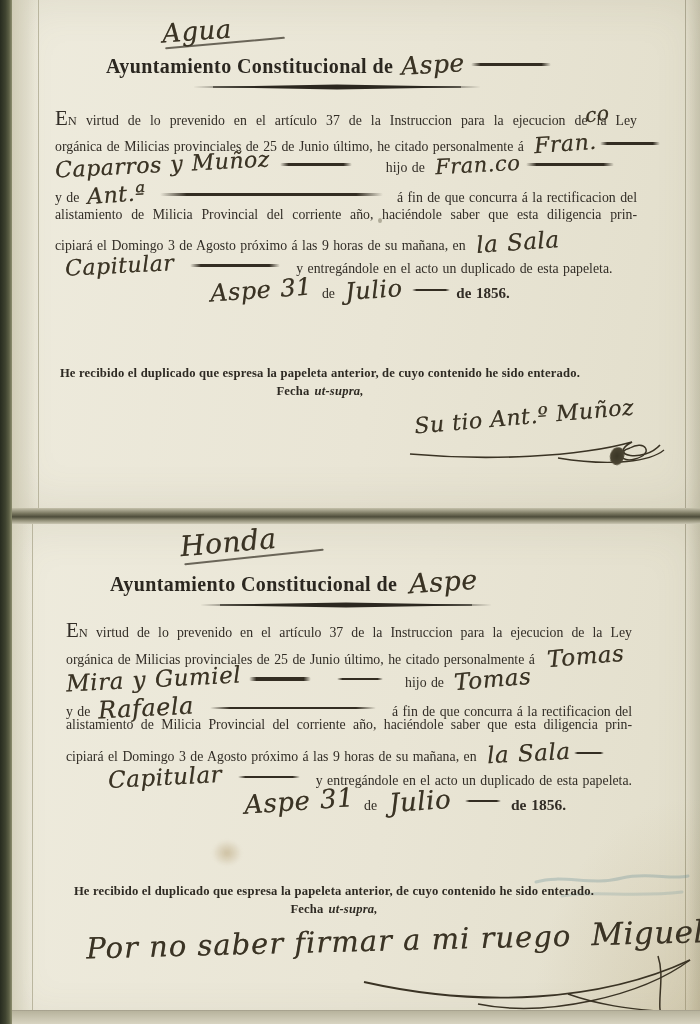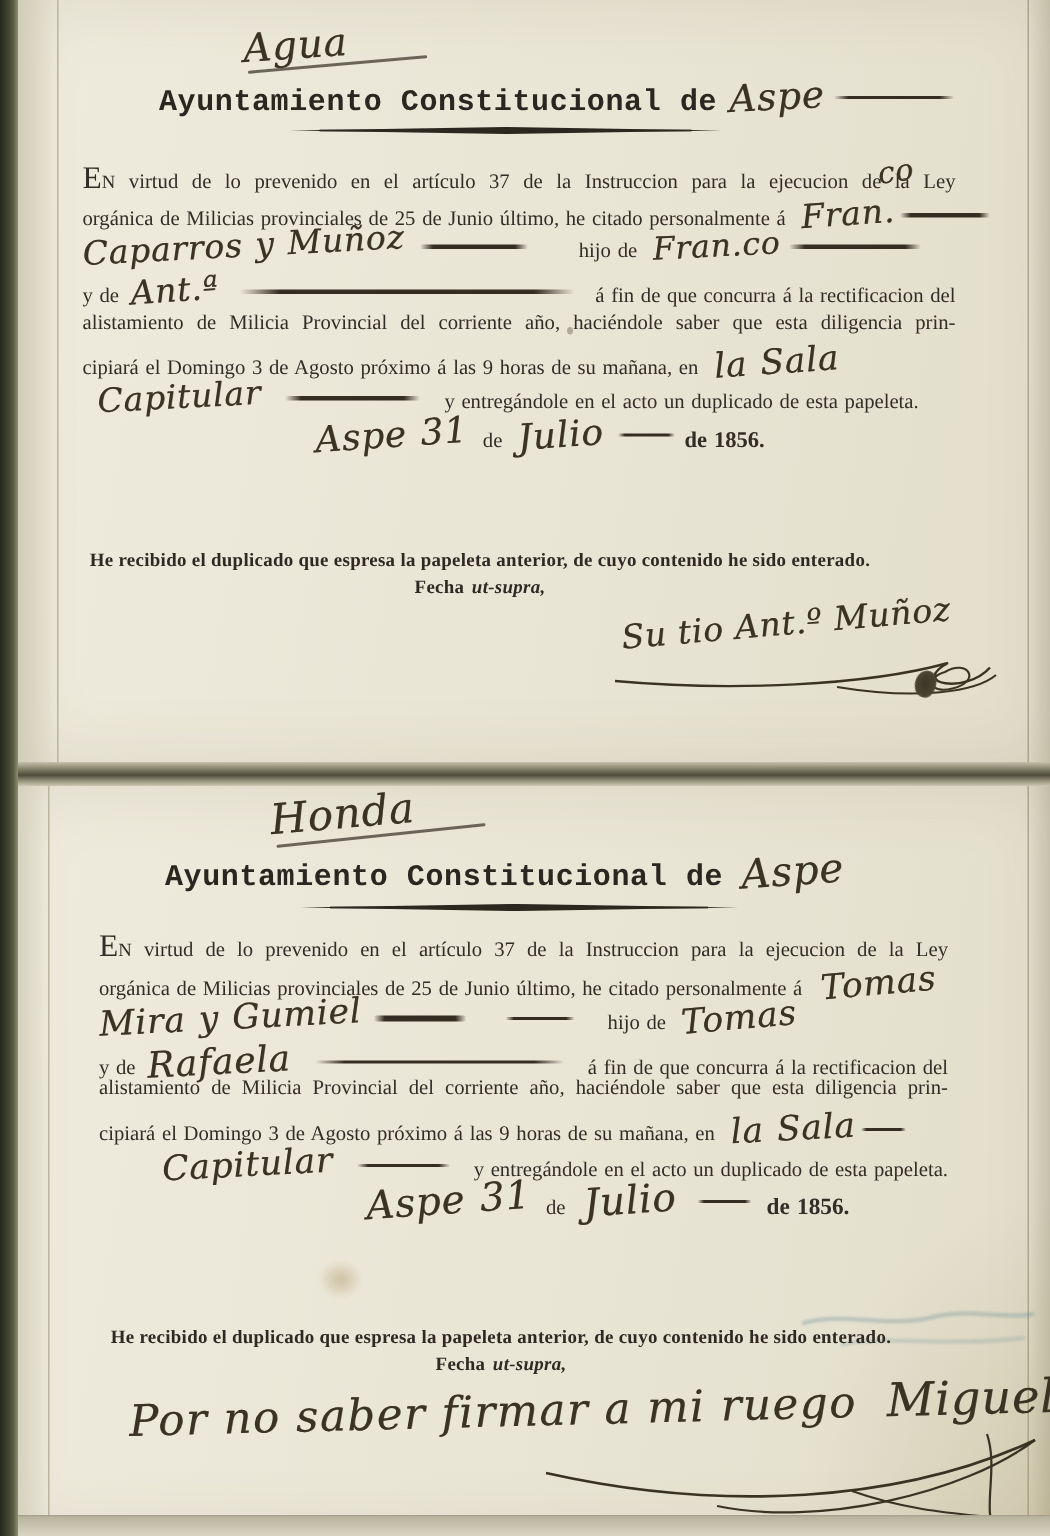--- a/index.html
+++ b/index.html
@@ -20,21 +20,21 @@
         background:linear-gradient(to bottom,#c4c0aa,#77755e 35%,#4e4d3b 55%,#94917a 78%,#cbc7b3);}
   .bottom-edge{position:absolute;left:0;bottom:0;width:100%;height:13px;
         background:linear-gradient(to bottom,#b7b39d,#d8d4c1);border-top:1px solid rgba(110,105,85,.45);}
   .printed{font-family:"Liberation Serif",serif;color:#322d26;}
   .hw{font-family:"DejaVu Serif",serif;font-style:italic;color:#3a3324;white-space:nowrap;
       letter-spacing:.5px;text-shadow:.3px 0 0 rgba(58,51,36,.6);}
   .row{display:flex;align-items:baseline;}
   .just{text-align:justify;text-align-last:justify;}
   .dash{display:inline-block;height:2.6px;align-self:center;border-radius:2px;
         background:linear-gradient(90deg,rgba(51,45,34,0),#332d22 12%,#332d22 88%,rgba(51,45,34,0));}
-  .hdr{font-weight:bold;font-size:20px;letter-spacing:.4px;white-space:nowrap;color:#2b2720;font-family:Liberation Mono, monospace;}
+  .hdr{font-weight:bold;font-size:20px;letter-spacing:.4px;white-space:nowrap;color:#2b2720;}
   .body-line{position:absolute;font-size:13.8px;word-spacing:1px;white-space:nowrap;}
   .body-line.just{white-space:normal;}
   .rc{font-weight:bold;font-size:12.6px;text-align:center;letter-spacing:.2px;color:#2e2a23;}
   .blot{position:absolute;width:14px;height:18px;border-radius:52% 48% 45% 55%;
         transform:rotate(18deg);filter:blur(.4px);
         background:radial-gradient(#3a3626,#4a4432 65%,rgba(74,68,50,.55));}
   .stain{position:absolute;width:30px;height:26px;border-radius:50%;filter:blur(1.5px);
         background:radial-gradient(rgba(150,118,58,.34),rgba(150,118,58,0) 70%);}
   .speck{position:absolute;border-radius:50%;background:rgba(90,84,62,.4);}
   .corner-shade{position:absolute;right:0;bottom:0;width:170px;height:230px;

